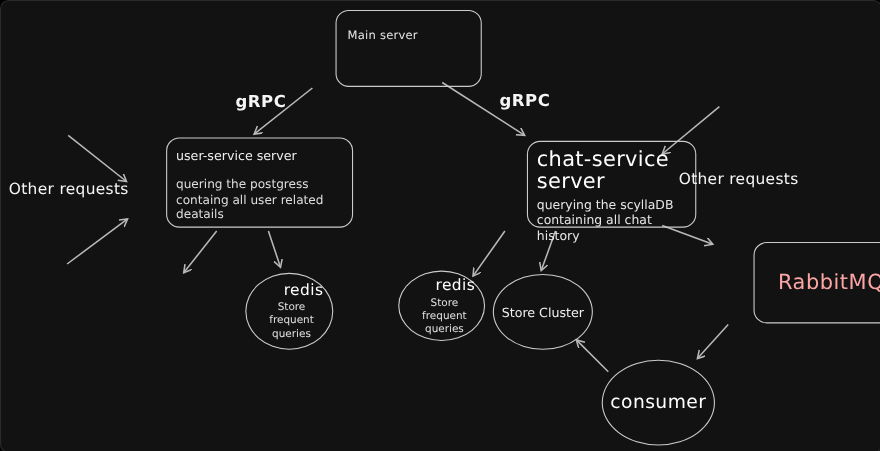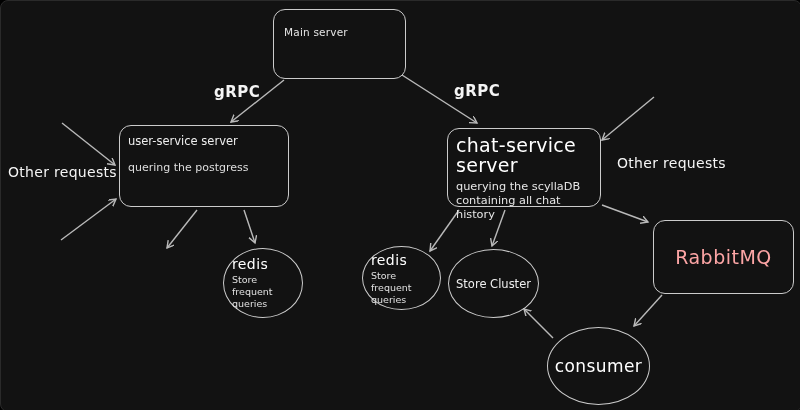--- a/index.html
+++ b/index.html
@@ -11,43 +11,43 @@
     border: 1px solid #2a2a2a;
     border-radius: 8px;
     overflow: hidden;
     font-family: "DejaVu Sans", sans-serif;
     color: #e8e8e8;
   }
   svg.edges { position: absolute; left: 0; top: 0; width: 800px; height: 410px; }
   svg.edges line { stroke: #b9b9b9; stroke-width: 1.4; }
 
   .node { position: absolute; box-sizing: border-box; }
-  .rect  { border: 1.6px solid #cbcbcb; border-radius: 12px; }
+  .rect  { border: 1.6px solid #cbcbcb; border-radius: 12px; margin-left: 32px; }
   .oval  { border: 1.6px solid #cbcbcb; border-radius: 50%; }
 
   
   .main-server { left: 272px; top: 8px; width: 133px; height: 70px; padding: 15px 6px 0 10px; }
   .main-server .small { font-size: 10.5px; line-height: 14px; letter-spacing: .2px; color: #e4e4e4; }
 
   
   .user-service { left: 118px; top: 124px; width: 170px; height: 82px; padding: 8px 6px 12px 8px; }
   .user-service .title { font-size: 11.5px; line-height: 14px; color: #eeeeee; }
   .user-service .body  { margin-top: 13px; font-size: 11px; line-height: 13.5px; color: #dedede; }
 
   
   .chat-service { left: 446px; top: 127px; width: 154px; height: 79px; padding: 6px 5px 0 8px; }
   .chat-service .title { font-size: 19px; line-height: 20px; color: #ffffff; letter-spacing: .3px; }
   .chat-service .body  { margin-top: 5px; font-size: 11.3px; line-height: 14px; color: #e6e6e6; }
 
   
   .postgress { left: 88px; top: 244px; width: 90px; height: 74px; text-align: center; padding-top: 13px; font-size: 13.5px; color: #f2f2f2; letter-spacing: .3px; }
   .redis-left  { left: 222px; top: 247px; width: 80px; height: 70px; padding: 7px 0 0 8px; }
   .redis-right { left: 361px; top: 245px; width: 79px; height: 64px; padding: 5px 0 0 8px; }
-  .redis-big { font-size: 14px; color: #ffffff; text-align: left; padding-right: 8px; letter-spacing: .4px; }
-  .redis-sub { font-size: 9.5px; line-height: 12px; color: #e0e0e0; width: 66px; margin-top: 2px; }
+  .redis-big { font-size: 14px; color: #ffffff; text-align: right; padding-right: 8px; letter-spacing: .4px; }
+  .redis-sub { font-size: 9.5px; line-height: 12px; color: #e0e0e0; width: 66px; margin-top: 2px; text-align: center; }
   .scylla { left: 447px; top: 248px; width: 91px; height: 69px; display: flex; align-items: center; justify-content: center; font-size: 11.5px; color: #efefef; }
   .consumer { left: 546px; top: 326px; width: 103px; height: 78px; display: flex; align-items: center; justify-content: center; font-size: 17px; color: #ffffff; letter-spacing: .4px; text-align: center; }
 
   
   .rabbitmq { left: 652px; top: 219px; width: 141px; height: 74px; display: flex; align-items: center; justify-content: center; font-size: 19px; color: #fca5a5; letter-spacing: .5px; }
 
   
   .edge-label { position: absolute; color: #f5f5f5; text-align: right; }
   .grpc-left  { left: 213px; top: 82px;  font-size: 15px; font-weight: bold; letter-spacing: .5px; }
   .grpc-right { left: 453px; top: 81px;  font-size: 15px; font-weight: bold; letter-spacing: .5px; }
@@ -80,20 +80,21 @@
   </svg>
 
   <div class="node rect main-server">
     <div class="small">Main server</div>
   </div>
 
   <div class="node rect user-service">
     <div class="title">user-service server</div>
     <div class="body">
       <div>quering the postgress</div>
+      <div>containg all user related deatails</div>
     </div>
   </div>
 
   <div class="node rect chat-service">
     <div class="title">chat-service server</div>
     <div class="body">
       <div>querying the scyllaDB</div>
       <div>containing all chat history</div>
     </div>
   </div>

